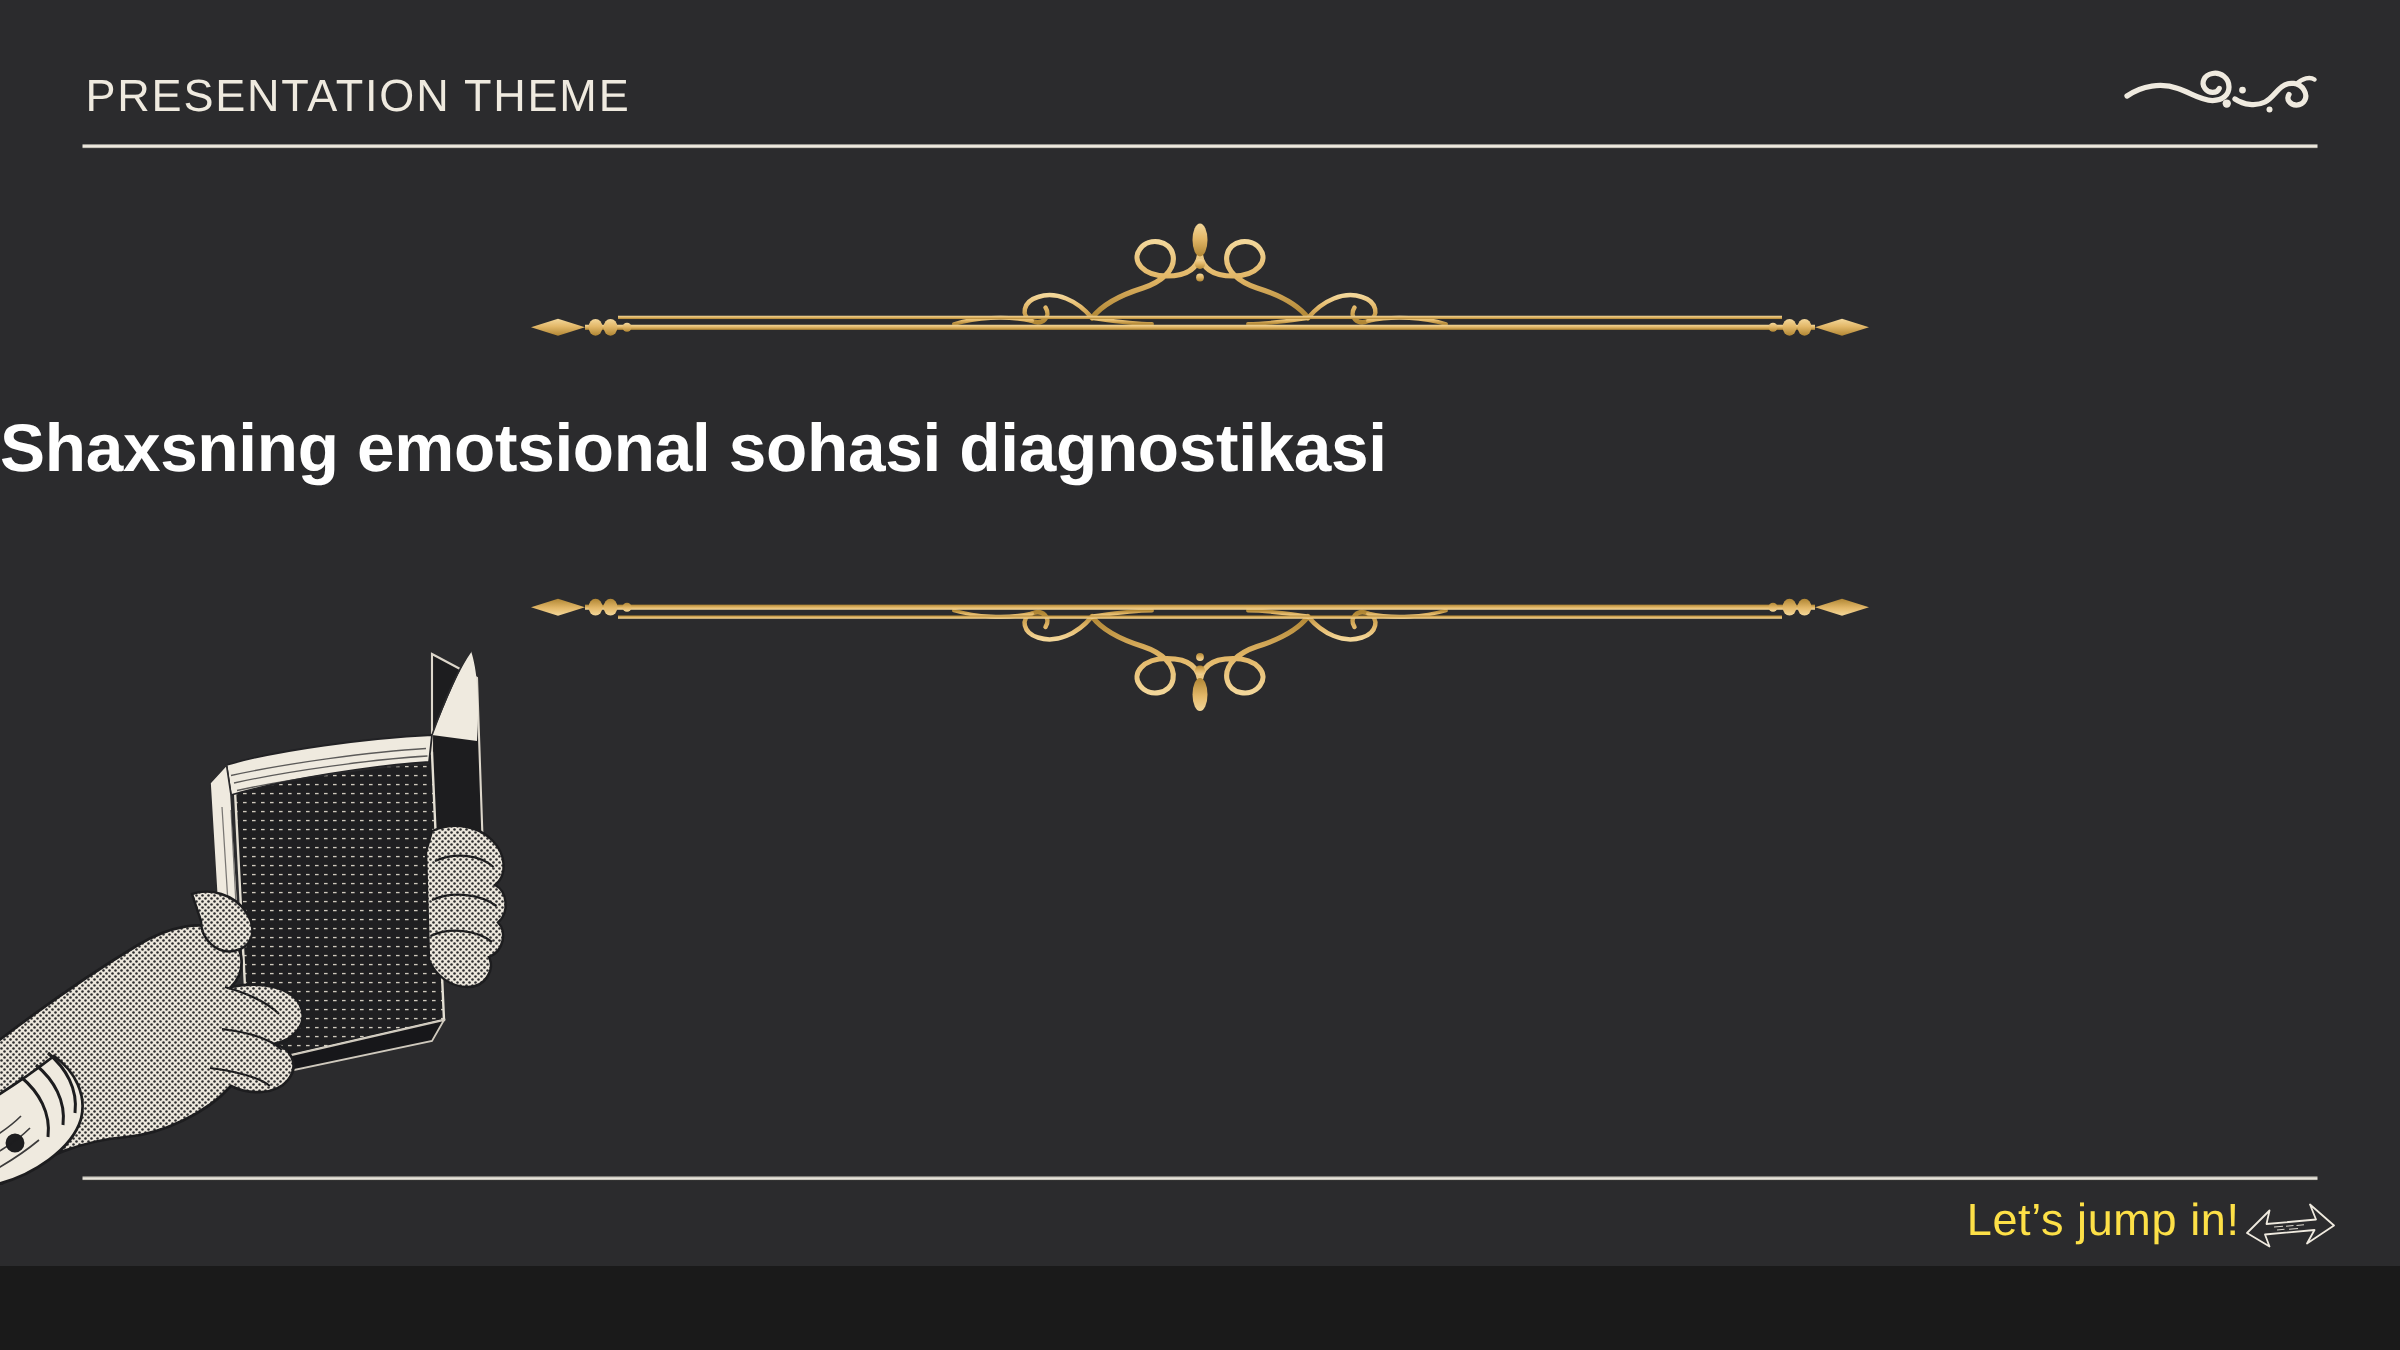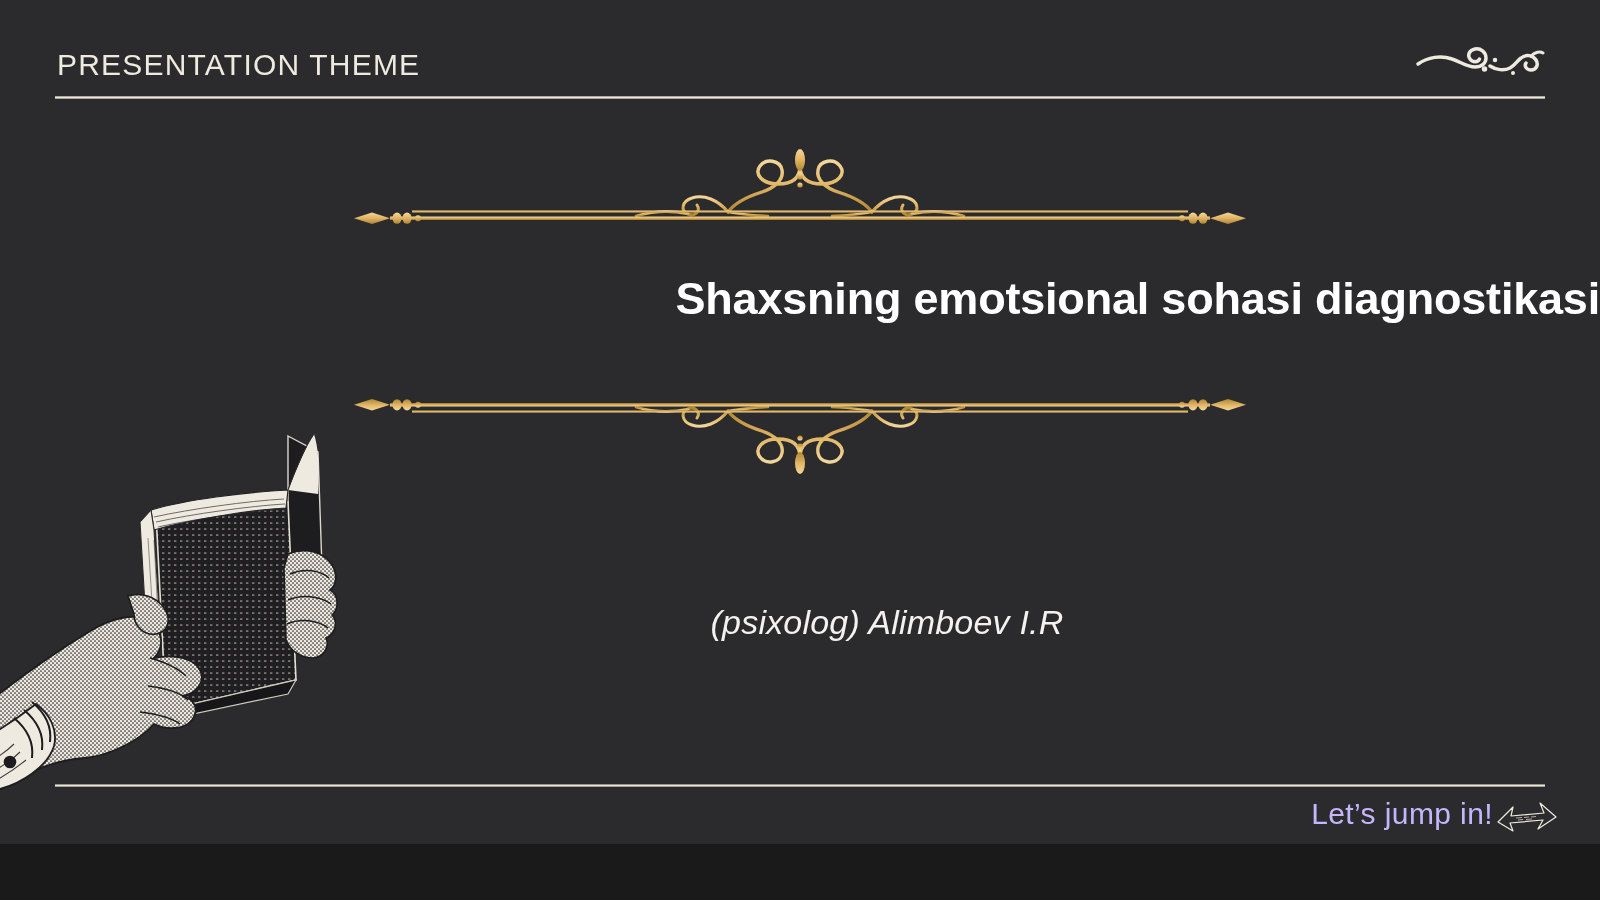--- a/index.html
+++ b/index.html
@@ -55,21 +55,21 @@
   }
   #divider-top { top: 148px; }
   #divider-bottom { top: 397px; }
 
   
   #main-title {
     position: absolute;
     left: 0;
     right: 0;
     top: 272px;
-    text-align: right;
+    text-align: left;
     color: #ffffff;
     font-size: 45px;
     font-weight: 700;
     font-stretch: condensed;
     letter-spacing: -0.2px;
     line-height: 1.2;
   }
   #subtitle {
     position: absolute;
     left: 0;
@@ -102,21 +102,21 @@
     top: 784px;
     width: 1490px;
     height: 3px;
     background: linear-gradient(to bottom, #585856 0%, #e8e4da 40%, #e8e4da 72%, #3a3a38 100%);
   }
   #footer-cta {
     position: absolute;
     right: 107px;
     top: 797px;
     font-size: 30px;
-    color: #c4b5fd;
+    color: #fde047;
     letter-spacing: 0.4px;
     white-space: nowrap;
   }
   #footer-arrow {
     position: absolute;
     right: 42px;
     top: 799px;
     width: 62px;
     height: 34px;
   }
@@ -224,21 +224,20 @@
       <ellipse cx="47" cy="70.2" rx="4.6" ry="5.6" fill="url(#goldgrad)"></ellipse>
       <ellipse cx="57" cy="70.2" rx="4.6" ry="5.6" fill="url(#goldgrad)"></ellipse>
       <circle cx="68" cy="70.2" r="3" fill="url(#goldgrad)"></circle>
       <path d="M896 70.2 L 878 64.5 L 860 70.2 L 878 75.9 Z" fill="url(#goldgrad)"></path>
       <ellipse cx="853" cy="70.2" rx="4.6" ry="5.6" fill="url(#goldgrad)"></ellipse>
       <ellipse cx="843" cy="70.2" rx="4.6" ry="5.6" fill="url(#goldgrad)"></ellipse>
       <circle cx="832" cy="70.2" r="3" fill="url(#goldgrad)"></circle>
     </svg>
   </div>
 
-  <div id="subtitle">(psixolog) Alimboev I.R</div>
 
   <div id="illustration">
     <svg viewBox="0 0 372 372" width="372" height="372" aria-hidden="true">
       <defs>
         <pattern id="hatch" width="4" height="4" patternUnits="userSpaceOnUse">
           <rect width="4" height="4" fill="#ece7dc"></rect>
           <circle cx="1" cy="1" r="0.85" fill="#2b2b2d"></circle>
           <circle cx="3" cy="3" r="0.85" fill="#2b2b2d"></circle>
         </pattern>
         <pattern id="hatchdark" width="5" height="5" patternUnits="userSpaceOnUse">

